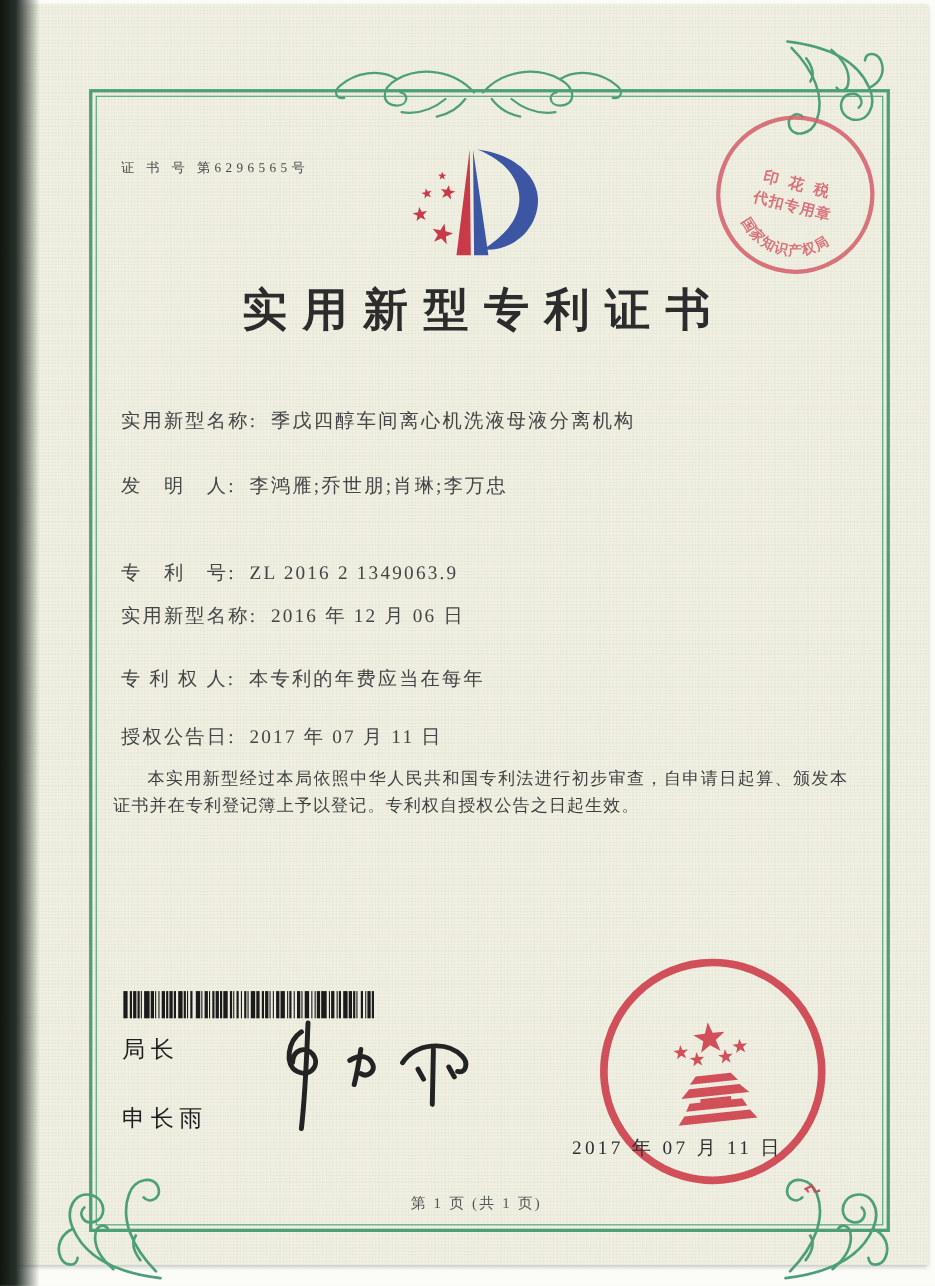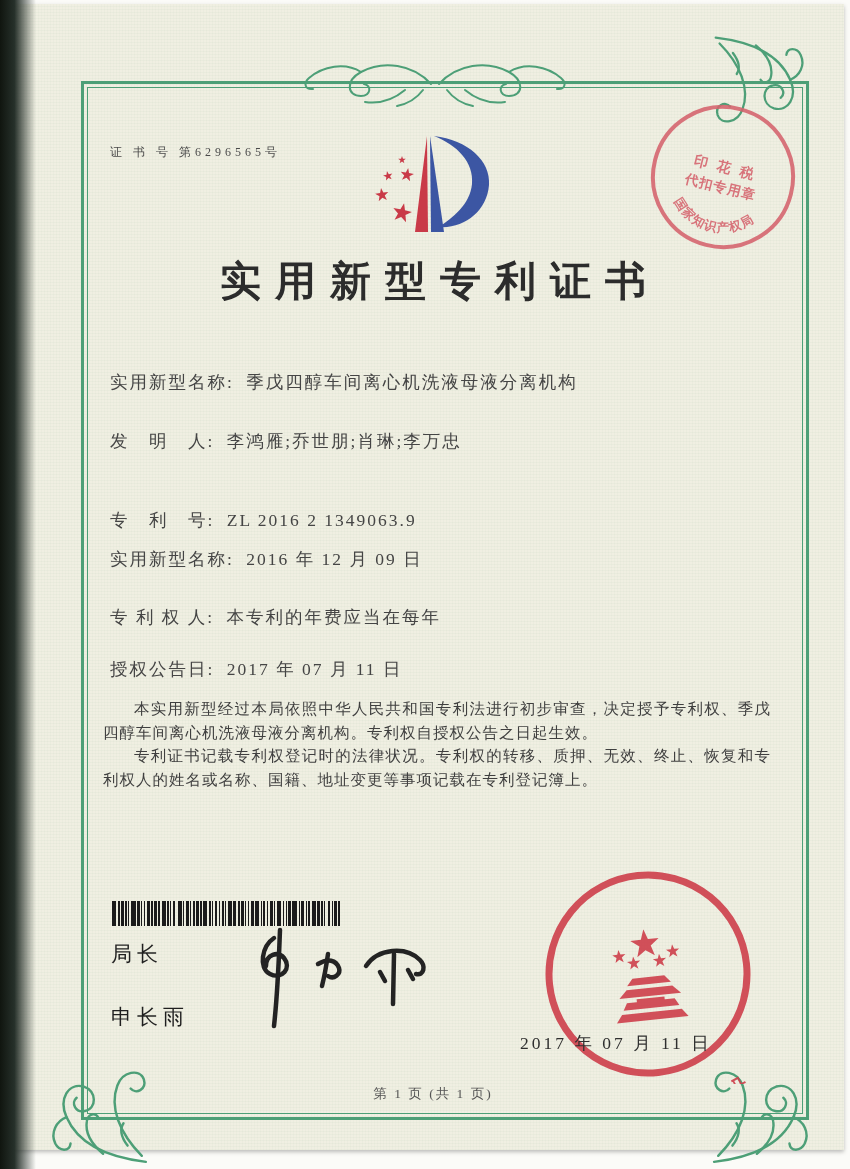--- a/index.html
+++ b/index.html
@@ -159,34 +159,33 @@
   <div class="field" style="top:425px">
     <span class="lab">发　明　人:</span>
     <span>李鸿雁;乔世朋;肖琳;李万忠</span>
   </div>
   <div class="field" style="top:504px">
     <span class="lab">专　利　号:</span>
     <span>ZL 2016 2 1349063.9</span>
   </div>
   <div class="field" style="top:543px">
     <span class="lab">实用新型名称:</span>
-    <span>2016 年 12 月 09 日</span>
+    <span>2016 年 12 月 06 日</span>
   </div>
   <div class="field" style="top:601px">
     <span class="lab">专 利 权 人:</span>
     <span>本专利的年费应当在每年</span>
   </div>
   <div class="field" style="top:653px">
     <span class="lab">授权公告日:</span>
     <span>2017 年 07 月 11 日</span>
   </div>
 
   <div class="paras">
-    <p>本实用新型经过本局依照中华人民共和国专利法进行初步审查，决定授予专利权、季戊四醇车间离心机洗液母液分离机构。专利权自授权公告之日起生效。</p>
-    <p>专利证书记载专利权登记时的法律状况。专利权的转移、质押、无效、终止、恢复和专利权人的姓名或名称、国籍、地址变更等事项记载在专利登记簿上。</p>
+    <p>本实用新型经过本局依照中华人民共和国专利法进行初步审查，自申请日起算、颁发本证书并在专利登记簿上予以登记。专利权自授权公告之日起生效。</p>
   </div>
 
   <div class="barcode"><i style="width:4.199999999999999px;margin-right:2.2px"></i><i style="width:1.4px;margin-right:1.3px"></i><i style="width:2.8px;margin-right:1.3px"></i><i style="width:1.4px;margin-right:1.3px"></i><i style="width:1.4px;margin-right:2.2px"></i><i style="width:4.199999999999999px;margin-right:1.3px"></i><i style="width:2.8px;margin-right:1.3px"></i><i style="width:1.4px;margin-right:1.3px"></i><i style="width:1.4px;margin-right:2.2px"></i><i style="width:2.8px;margin-right:1.3px"></i><i style="width:1.4px;margin-right:1.3px"></i><i style="width:2.8px;margin-right:1.3px"></i><i style="width:1.4px;margin-right:2.2px"></i><i style="width:4.199999999999999px;margin-right:1.3px"></i><i style="width:1.4px;margin-right:1.3px"></i><i style="width:1.4px;margin-right:1.3px"></i><i style="width:2.8px;margin-right:2.2px"></i><i style="width:4.199999999999999px;margin-right:1.3px"></i><i style="width:1.4px;margin-right:1.3px"></i><i style="width:2.8px;margin-right:1.3px"></i><i style="width:1.4px;margin-right:2.2px"></i><i style="width:1.4px;margin-right:1.3px"></i><i style="width:2.8px;margin-right:1.3px"></i><i style="width:1.4px;margin-right:1.3px"></i><i style="width:4.199999999999999px;margin-right:2.2px"></i><i style="width:1.4px;margin-right:1.3px"></i><i style="width:1.4px;margin-right:1.3px"></i><i style="width:2.8px;margin-right:1.3px"></i><i style="width:1.4px;margin-right:2.2px"></i><i style="width:1.4px;margin-right:1.3px"></i><i style="width:1.4px;margin-right:1.3px"></i><i style="width:4.199999999999999px;margin-right:1.3px"></i><i style="width:2.8px;margin-right:2.2px"></i><i style="width:1.4px;margin-right:1.3px"></i><i style="width:2.8px;margin-right:1.3px"></i><i style="width:1.4px;margin-right:1.3px"></i><i style="width:1.4px;margin-right:2.2px"></i><i style="width:2.8px;margin-right:1.3px"></i><i style="width:4.199999999999999px;margin-right:1.3px"></i><i style="width:1.4px;margin-right:1.3px"></i><i style="width:1.4px;margin-right:2.2px"></i><i style="width:1.4px;margin-right:1.3px"></i><i style="width:2.8px;margin-right:1.3px"></i><i style="width:1.4px;margin-right:1.3px"></i><i style="width:4.199999999999999px;margin-right:2.2px"></i><i style="width:1.4px;margin-right:1.3px"></i><i style="width:1.4px;margin-right:1.3px"></i><i style="width:2.8px;margin-right:1.3px"></i><i style="width:4.199999999999999px;margin-right:2.2px"></i><i style="width:1.4px;margin-right:1.3px"></i><i style="width:2.8px;margin-right:1.3px"></i><i style="width:1.4px;margin-right:1.3px"></i><i style="width:1.4px;margin-right:2.2px"></i><i style="width:4.199999999999999px;margin-right:1.3px"></i><i style="width:2.8px;margin-right:1.3px"></i><i style="width:1.4px;margin-right:1.3px"></i><i style="width:1.4px;margin-right:2.2px"></i><i style="width:2.8px;margin-right:1.3px"></i><i style="width:1.4px;margin-right:1.3px"></i><i style="width:2.8px;margin-right:1.3px"></i><i style="width:1.4px;margin-right:2.2px"></i></div>
 
   <div class="signer" style="top:936px">局长</div>
   <div class="signer" style="top:999px">申长雨</div>
 
   <svg class="signature" width="215" height="108" viewBox="0 0 215 108">
     <g fill="none" stroke="#232323" stroke-width="4.5" stroke-linecap="round">
       <path d="M38,14 C26,22 22,44 34,50 C46,56 56,44 48,34 C42,27 30,30 30,42"></path>

